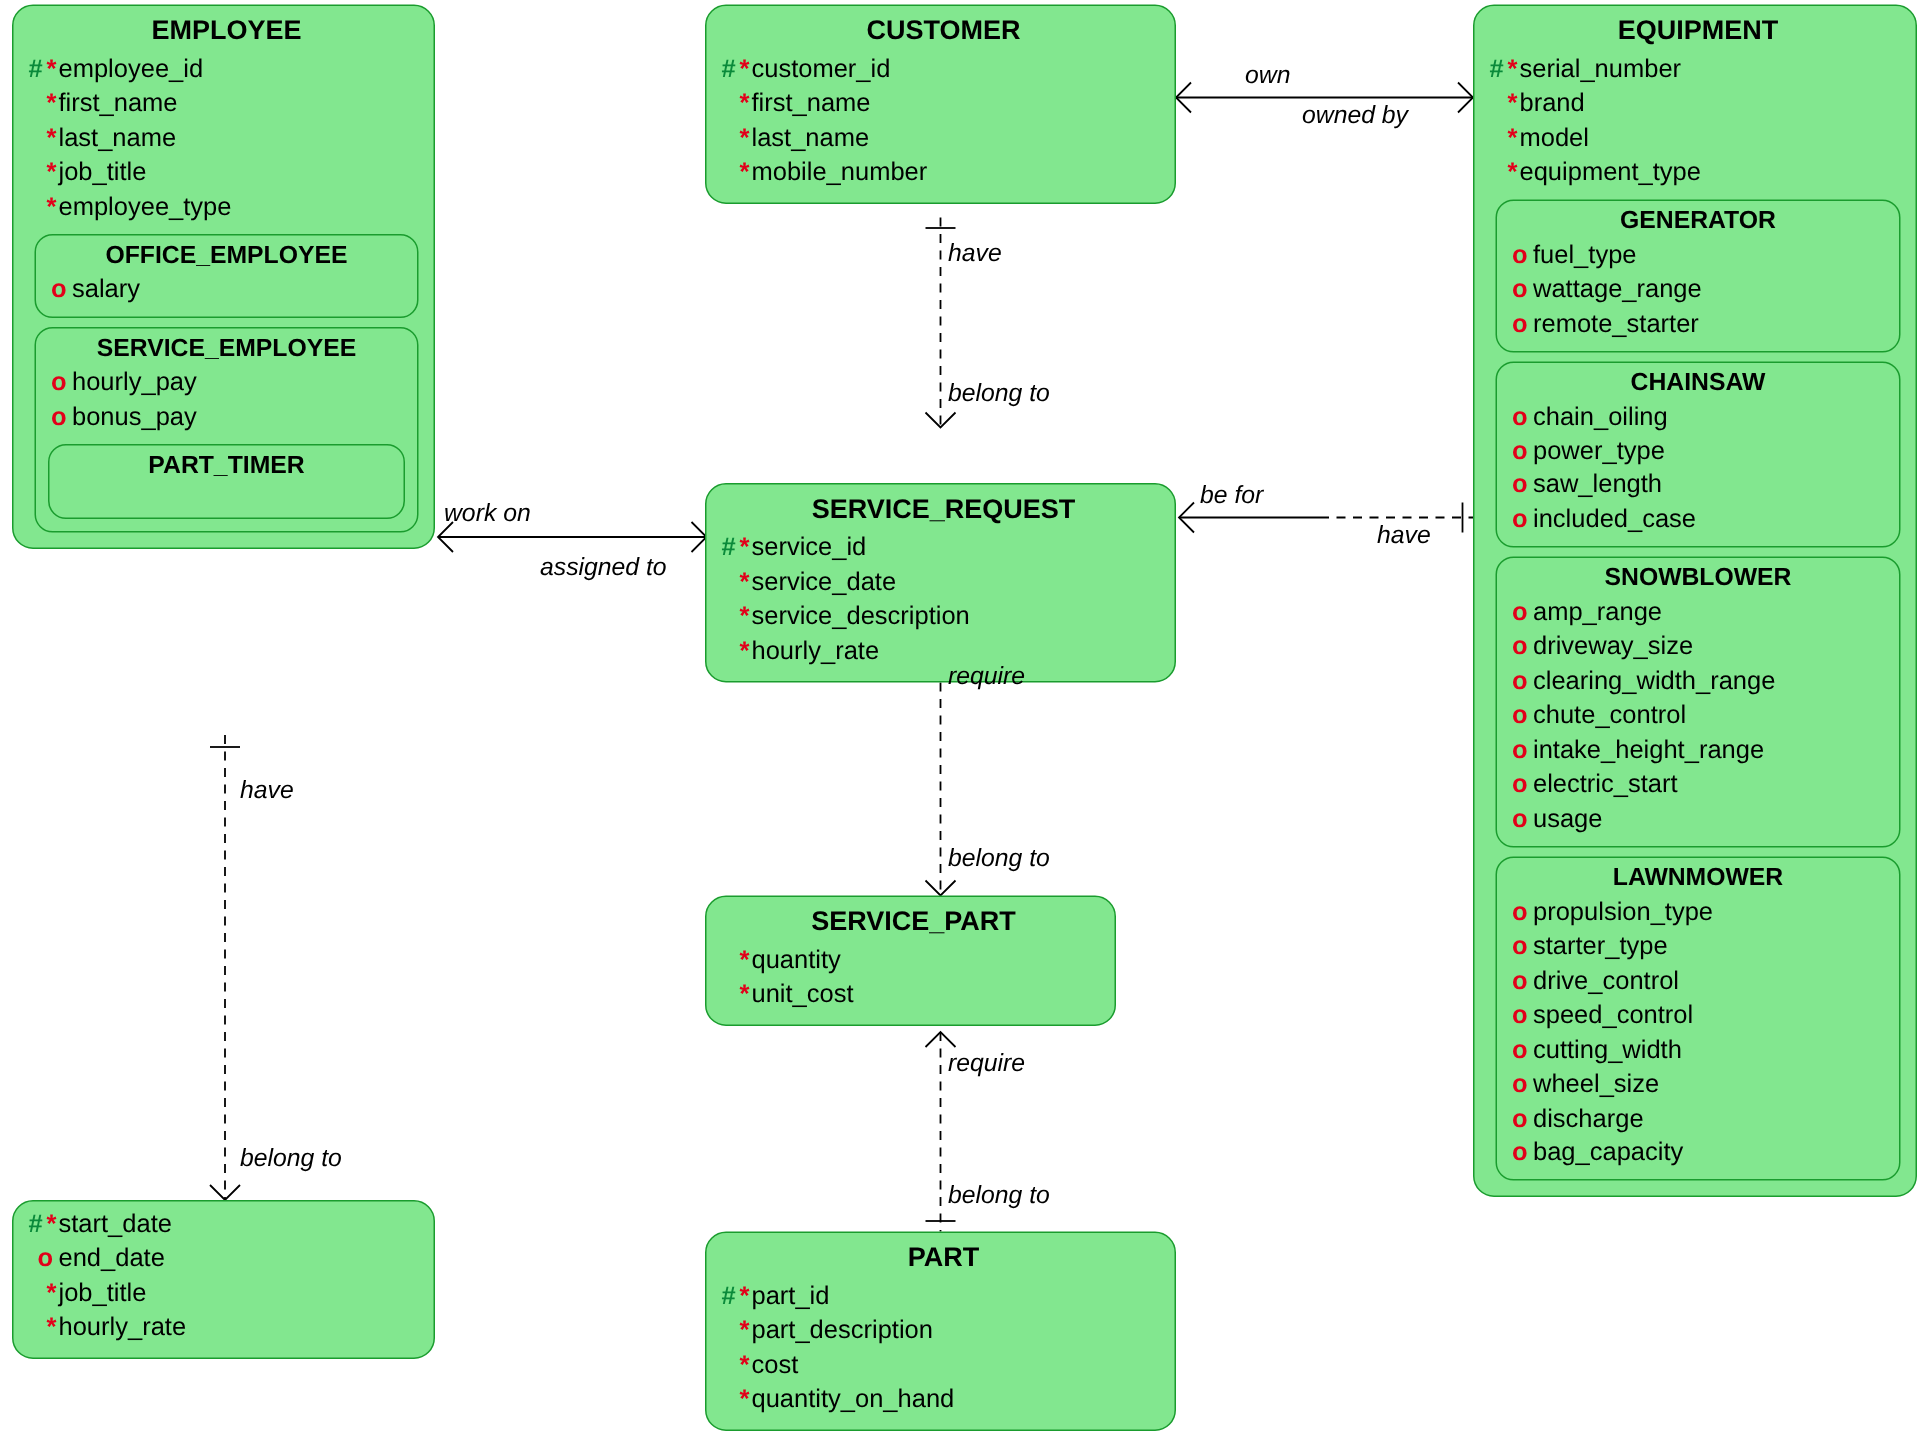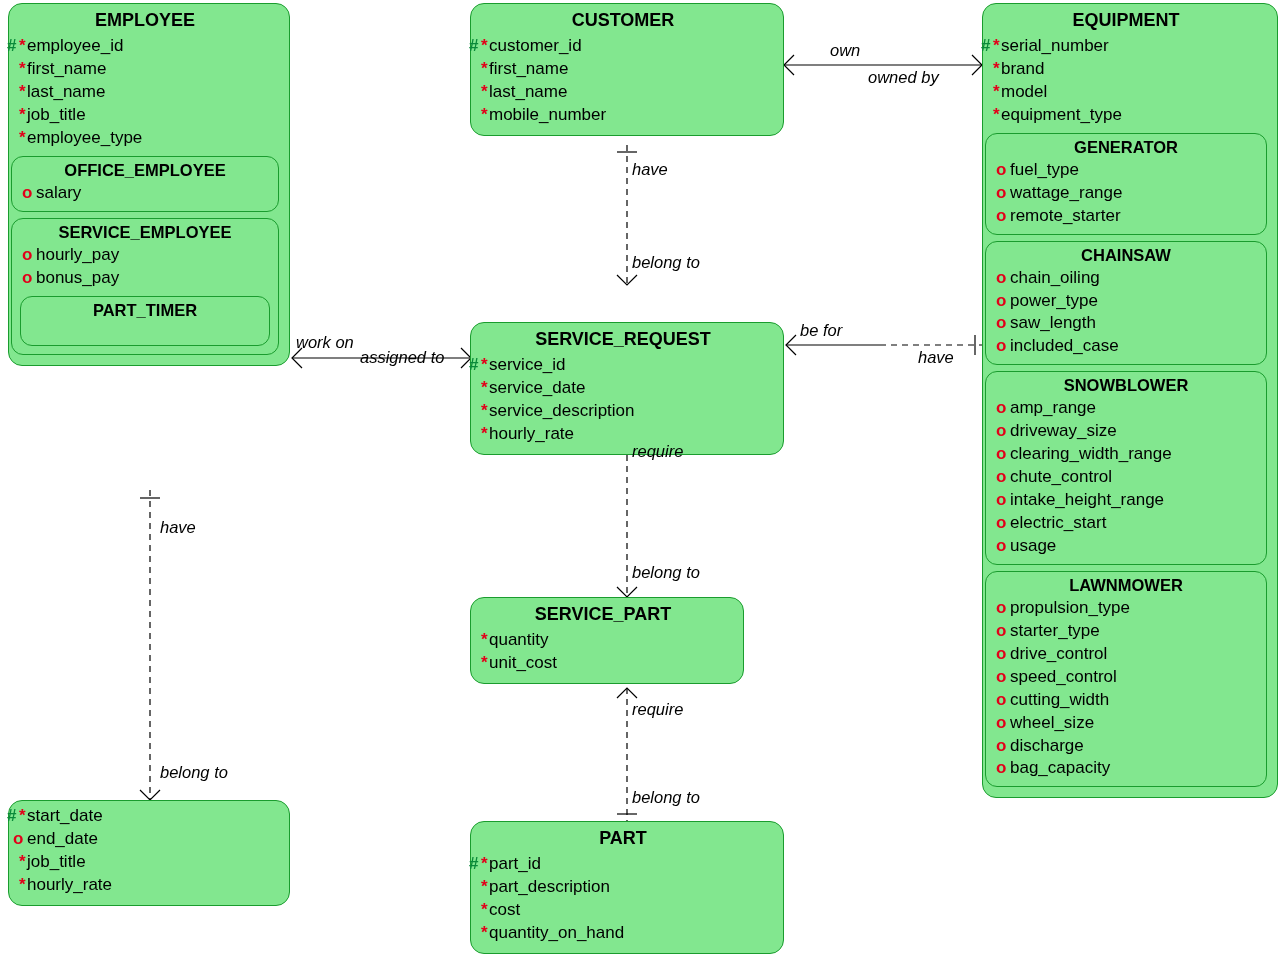--- a/index.html
+++ b/index.html
@@ -10,21 +10,21 @@
     background: #fff;
     width: 1288px;
     height: 965px;
     position: relative;
   }
   .entity {
     position: absolute;
     background: #82e78f;
     border: 1.5px solid #1a9c2e;
     border-radius: 14px;
-    padding: 4px 8px 8px 0;
+    padding: 4px 8px 8px 12px;
     box-sizing: border-box;
   }
   .entity-title {
     font-weight: bold;
     text-align: center;
     font-size: 18px;
     margin: 2px 0 4px 0;
   }
   .attr {
     padding-left: 18px;
@@ -215,21 +215,21 @@
   <div class="attr"><span class="o">o</span><span>end_date</span></div>
   <div class="attr"><span class="m">*</span><span>job_title</span></div>
   <div class="attr"><span class="m">*</span><span>hourly_rate</span></div>
 </div>
 
 <div class="rel-label" style="left:830px; top:41px;">own</div>
 <div class="rel-label" style="left:868px; top:68px;">owned by</div>
 <div class="rel-label" style="left:632px; top:160px;">have</div>
 <div class="rel-label" style="left:632px; top:253px;">belong to</div>
 <div class="rel-label" style="left:296px; top:333px;">work on</div>
-<div class="rel-label" style="left:360px; top:348px;">assigned to</div>
+<div class="rel-label" style="left:360px; top:369px;">assigned to</div>
 <div class="rel-label" style="left:800px; top:321px;">be for</div>
 <div class="rel-label" style="left:918px; top:348px;">have</div>
 <div class="rel-label" style="left:632px; top:442px;">require</div>
 <div class="rel-label" style="left:632px; top:563px;">belong to</div>
 <div class="rel-label" style="left:632px; top:700px;">require</div>
 <div class="rel-label" style="left:632px; top:788px;">belong to</div>
 <div class="rel-label" style="left:160px; top:518px;">have</div>
 <div class="rel-label" style="left:160px; top:763px;">belong to</div>
 
 </body></html>

